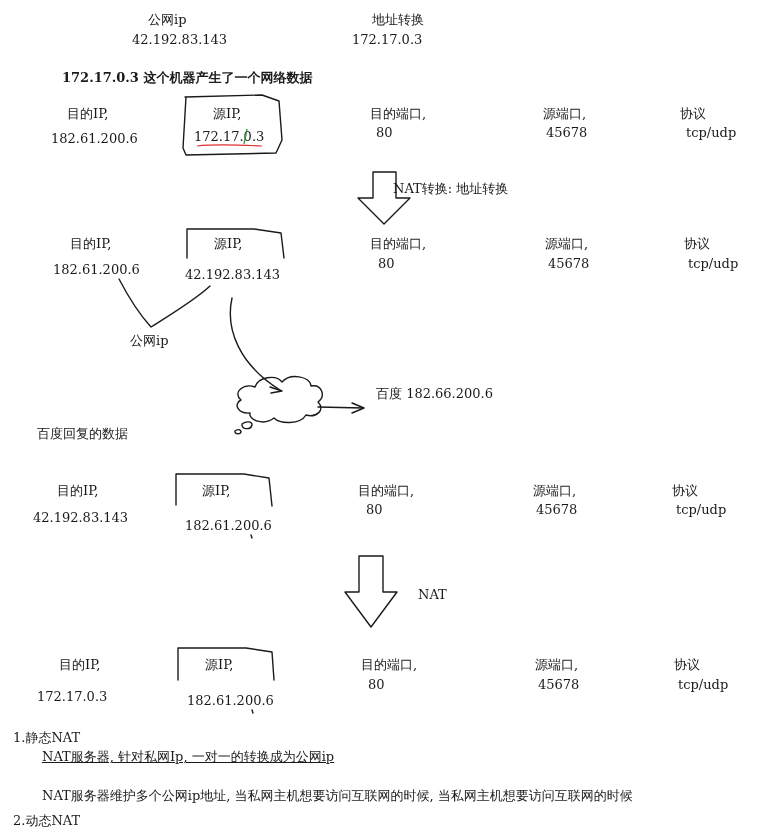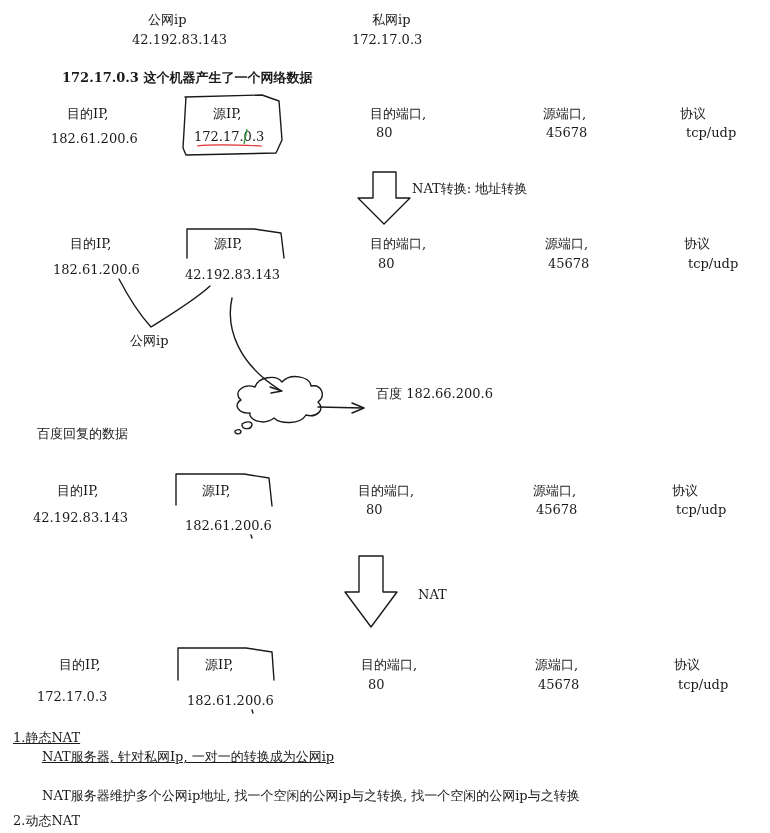--- a/index.html
+++ b/index.html
@@ -6,38 +6,38 @@
   body { width: 770px; height: 833px; position: relative; overflow: hidden;
          font-family: "DejaVu Serif", "Liberation Serif", serif; color: #1a1a1a; font-size: 13px; }
   .t { position: absolute; white-space: nowrap; line-height: 1; }
   svg.draw { position: absolute; left: 0; top: 0; pointer-events: none; }
 </style>
 </head>
 <body>
 
 <div class="t" style="left:148px;top:13px;">公网ip</div>
 <div class="t" style="left:132px;top:33px;">42.192.83.143</div>
-<div class="t" style="left:372px;top:13px;">私网ip</div>
+<div class="t" style="left:372px;top:13px;">地址转换</div>
 <div class="t" style="left:352px;top:33px;">172.17.0.3</div>
 <div class="t" style="left:62px;top:71px;font-weight:bold;">172.17.0.3 这个机器产生了一个网络数据</div>
 
 <div>
   <div class="t" style="left:67px;top:107px;">目的IP,</div>
   <div class="t" style="left:51px;top:132px;">182.61.200.6</div>
   <div class="t" style="left:213px;top:107px;">源IP,</div>
   <div class="t" style="left:194px;top:130px;">172.17.0.3</div>
   <div class="t" style="left:370px;top:107px;">目的端口,</div>
   <div class="t" style="left:376px;top:126px;">80</div>
   <div class="t" style="left:543px;top:107px;">源端口,</div>
   <div class="t" style="left:546px;top:126px;">45678</div>
   <div class="t" style="left:680px;top:107px;">协议</div>
   <div class="t" style="left:686px;top:126px;">tcp/udp</div>
 </div>
 
-<div class="t" style="left:412px;top:182px;">NAT转换:  地址转换</div>
+<div class="t" style="left:393px;top:182px;">NAT转换:  地址转换</div>
 
 <div>
   <div class="t" style="left:70px;top:237px;">目的IP,</div>
   <div class="t" style="left:53px;top:263px;">182.61.200.6</div>
   <div class="t" style="left:214px;top:237px;">源IP,</div>
   <div class="t" style="left:185px;top:268px;">42.192.83.143</div>
   <div class="t" style="left:370px;top:237px;">目的端口,</div>
   <div class="t" style="left:378px;top:257px;">80</div>
   <div class="t" style="left:545px;top:237px;">源端口,</div>
   <div class="t" style="left:548px;top:257px;">45678</div>
@@ -71,24 +71,24 @@
   <div class="t" style="left:187px;top:694px;">182.61.200.6</div>
   <div class="t" style="left:361px;top:658px;">目的端口,</div>
   <div class="t" style="left:368px;top:678px;">80</div>
   <div class="t" style="left:535px;top:658px;">源端口,</div>
   <div class="t" style="left:538px;top:678px;">45678</div>
   <div class="t" style="left:674px;top:658px;">协议</div>
   <div class="t" style="left:678px;top:678px;">tcp/udp</div>
 </div>
 
 <div>
-  <div class="t" style="left:13px;top:731px;text-decoration:underline;">1.静态NAT</div>
+  <div class="t" style="left:13px;top:731px;">1.静态NAT</div>
   <div class="t" style="left:42px;top:750px;text-decoration:underline;">NAT服务器,  针对私网Ip,  一对一的转换成为公网ip</div>
   <div class="t" style="left:13px;top:814px;">2.动态NAT</div>
-  <div class="t" style="left:42px;top:789px;">NAT服务器维护多个公网ip地址,  找一个空闲的公网ip与之转换,  找一个空闲的公网ip与之转换</div>
+  <div class="t" style="left:42px;top:789px;">NAT服务器维护多个公网ip地址,  当私网主机想要访问互联网的时候,  当私网主机想要访问互联网的时候</div>
 </div>
 
 <svg class="draw" width="770" height="833" viewBox="0 0 770 833">
   <g fill="none" stroke="#1a1a1a" stroke-width="1.4" stroke-linecap="round" stroke-linejoin="round">
 
     <path d="M185,97 L262,95 L279,101 L282,140 L276,153 L186,155 L183,148 L186,97"></path>
 
     <path d="M373,172 L396,172 L396,198 L410,198 L384,224 L358,198 L373,198 Z"></path>
 
     <path d="M187,258 L187,229 L254,229 L281,233 L284,258"></path>

